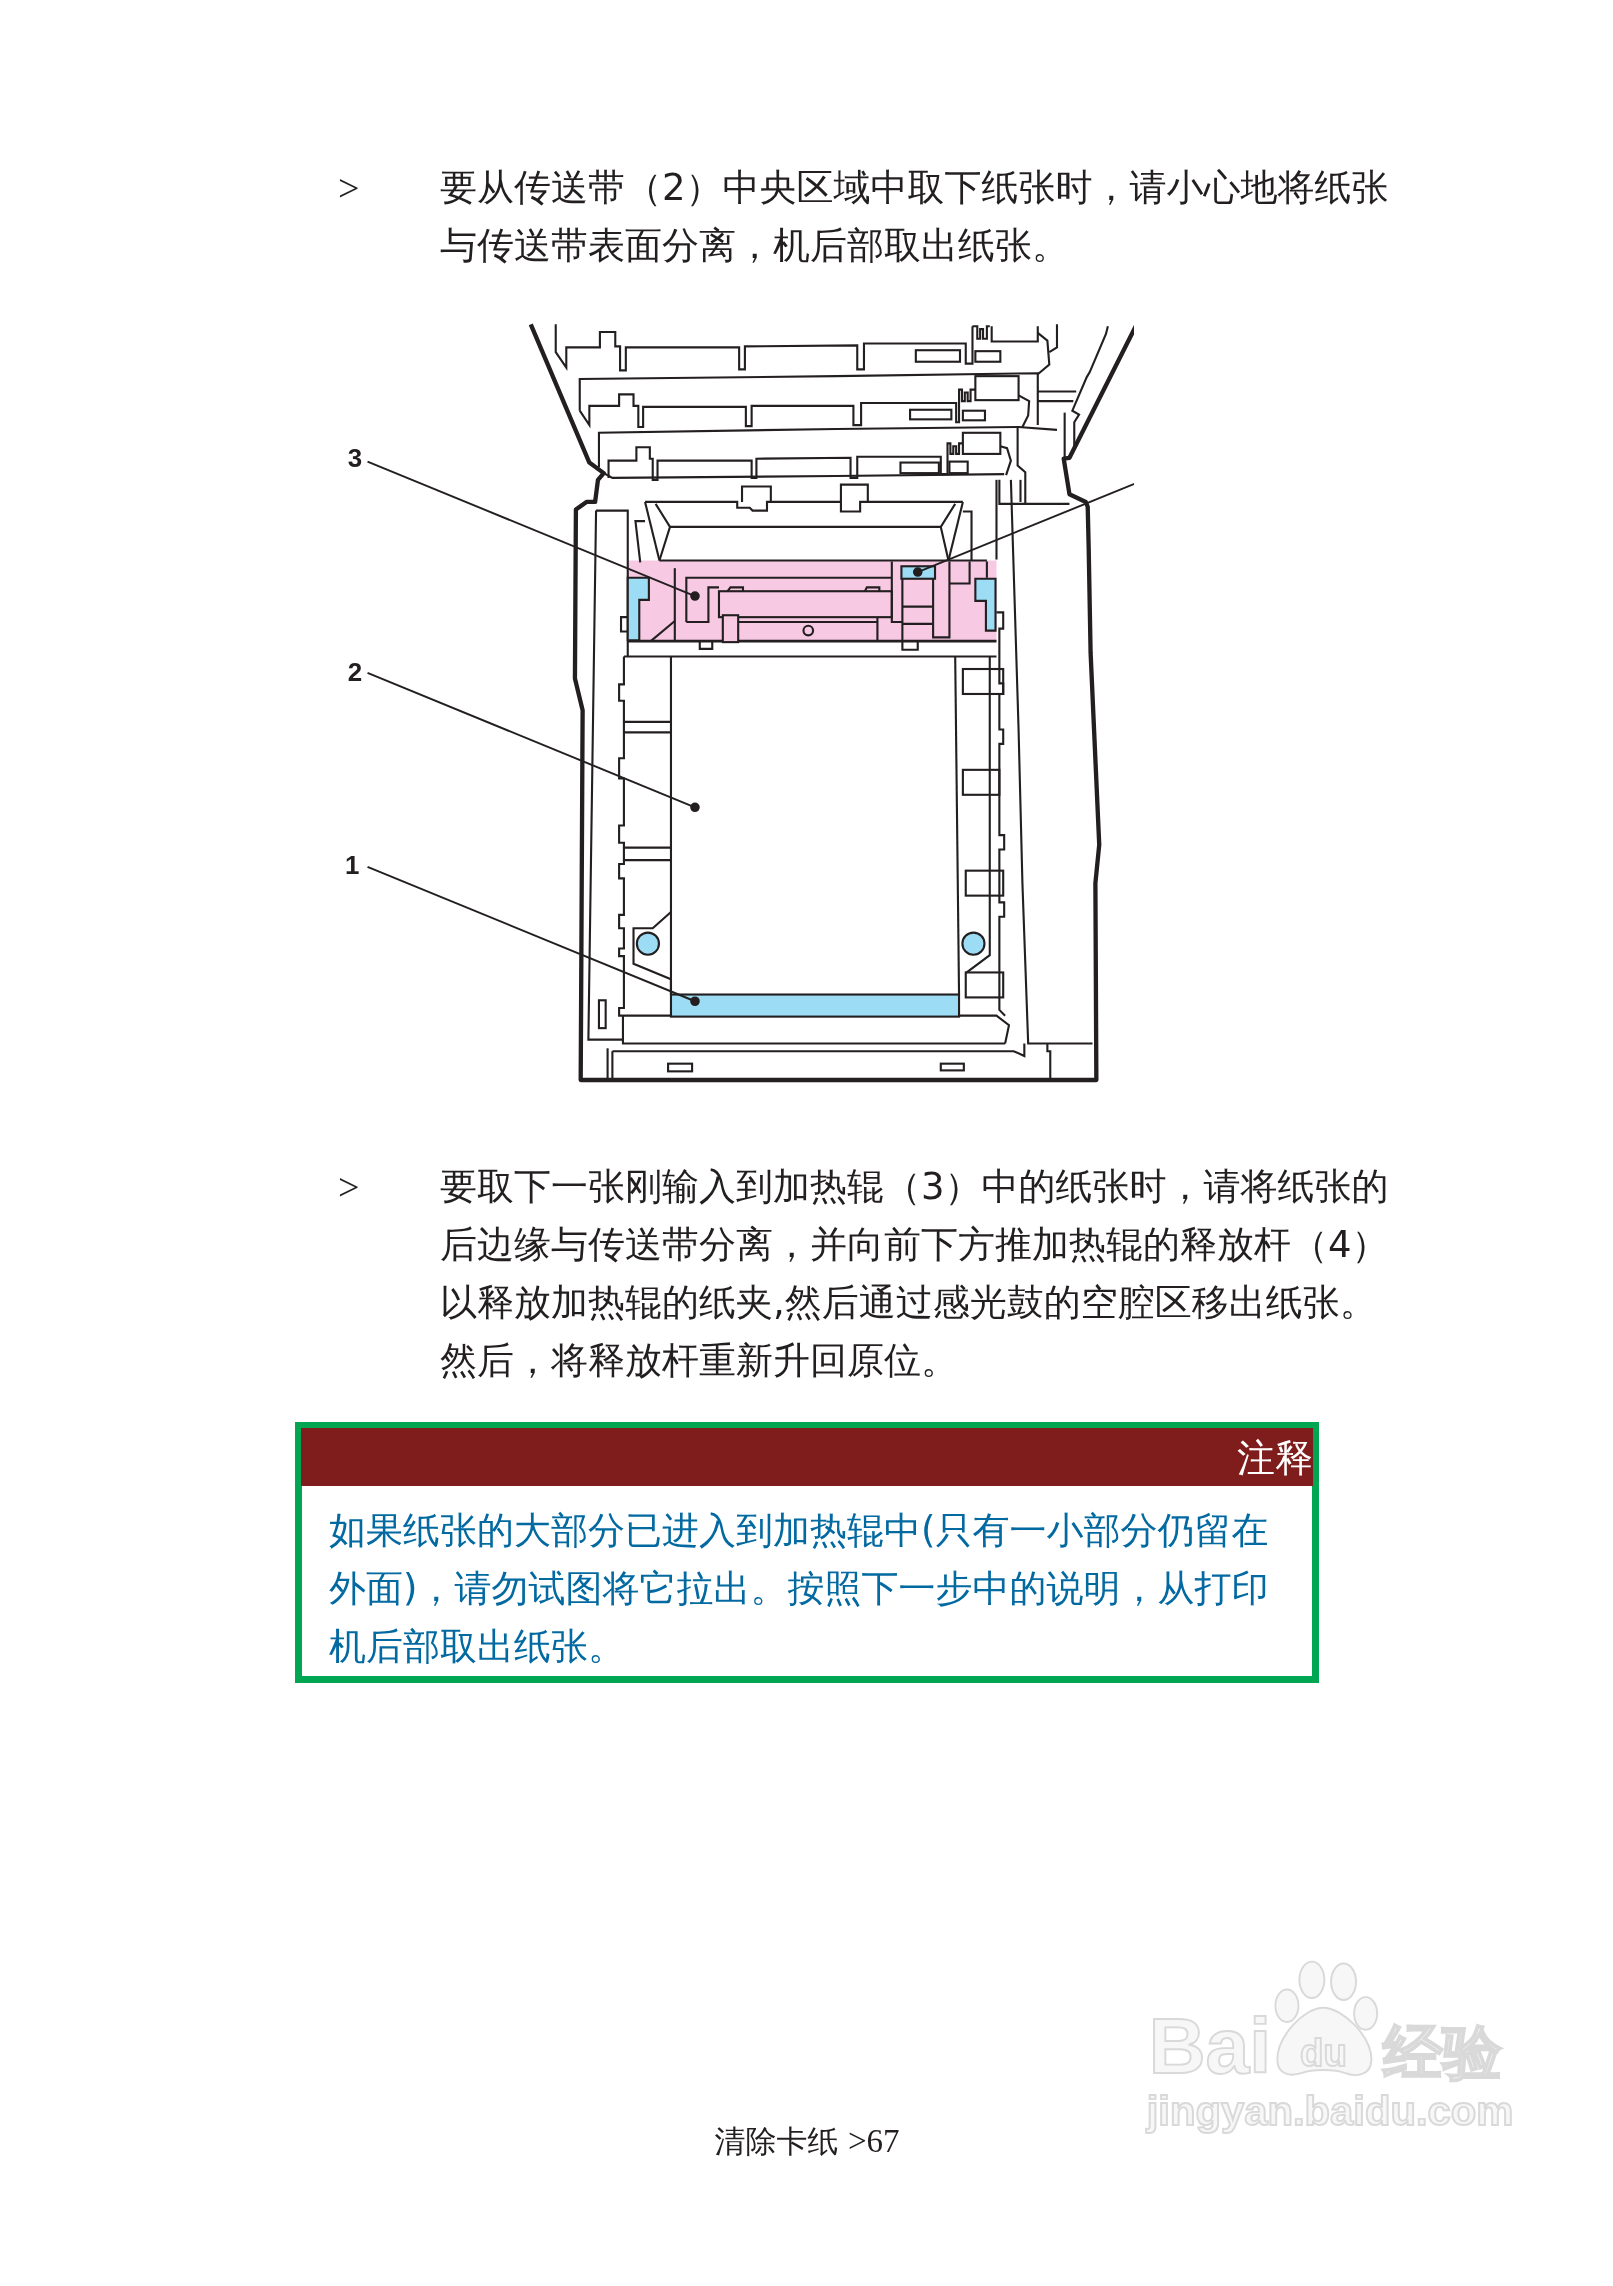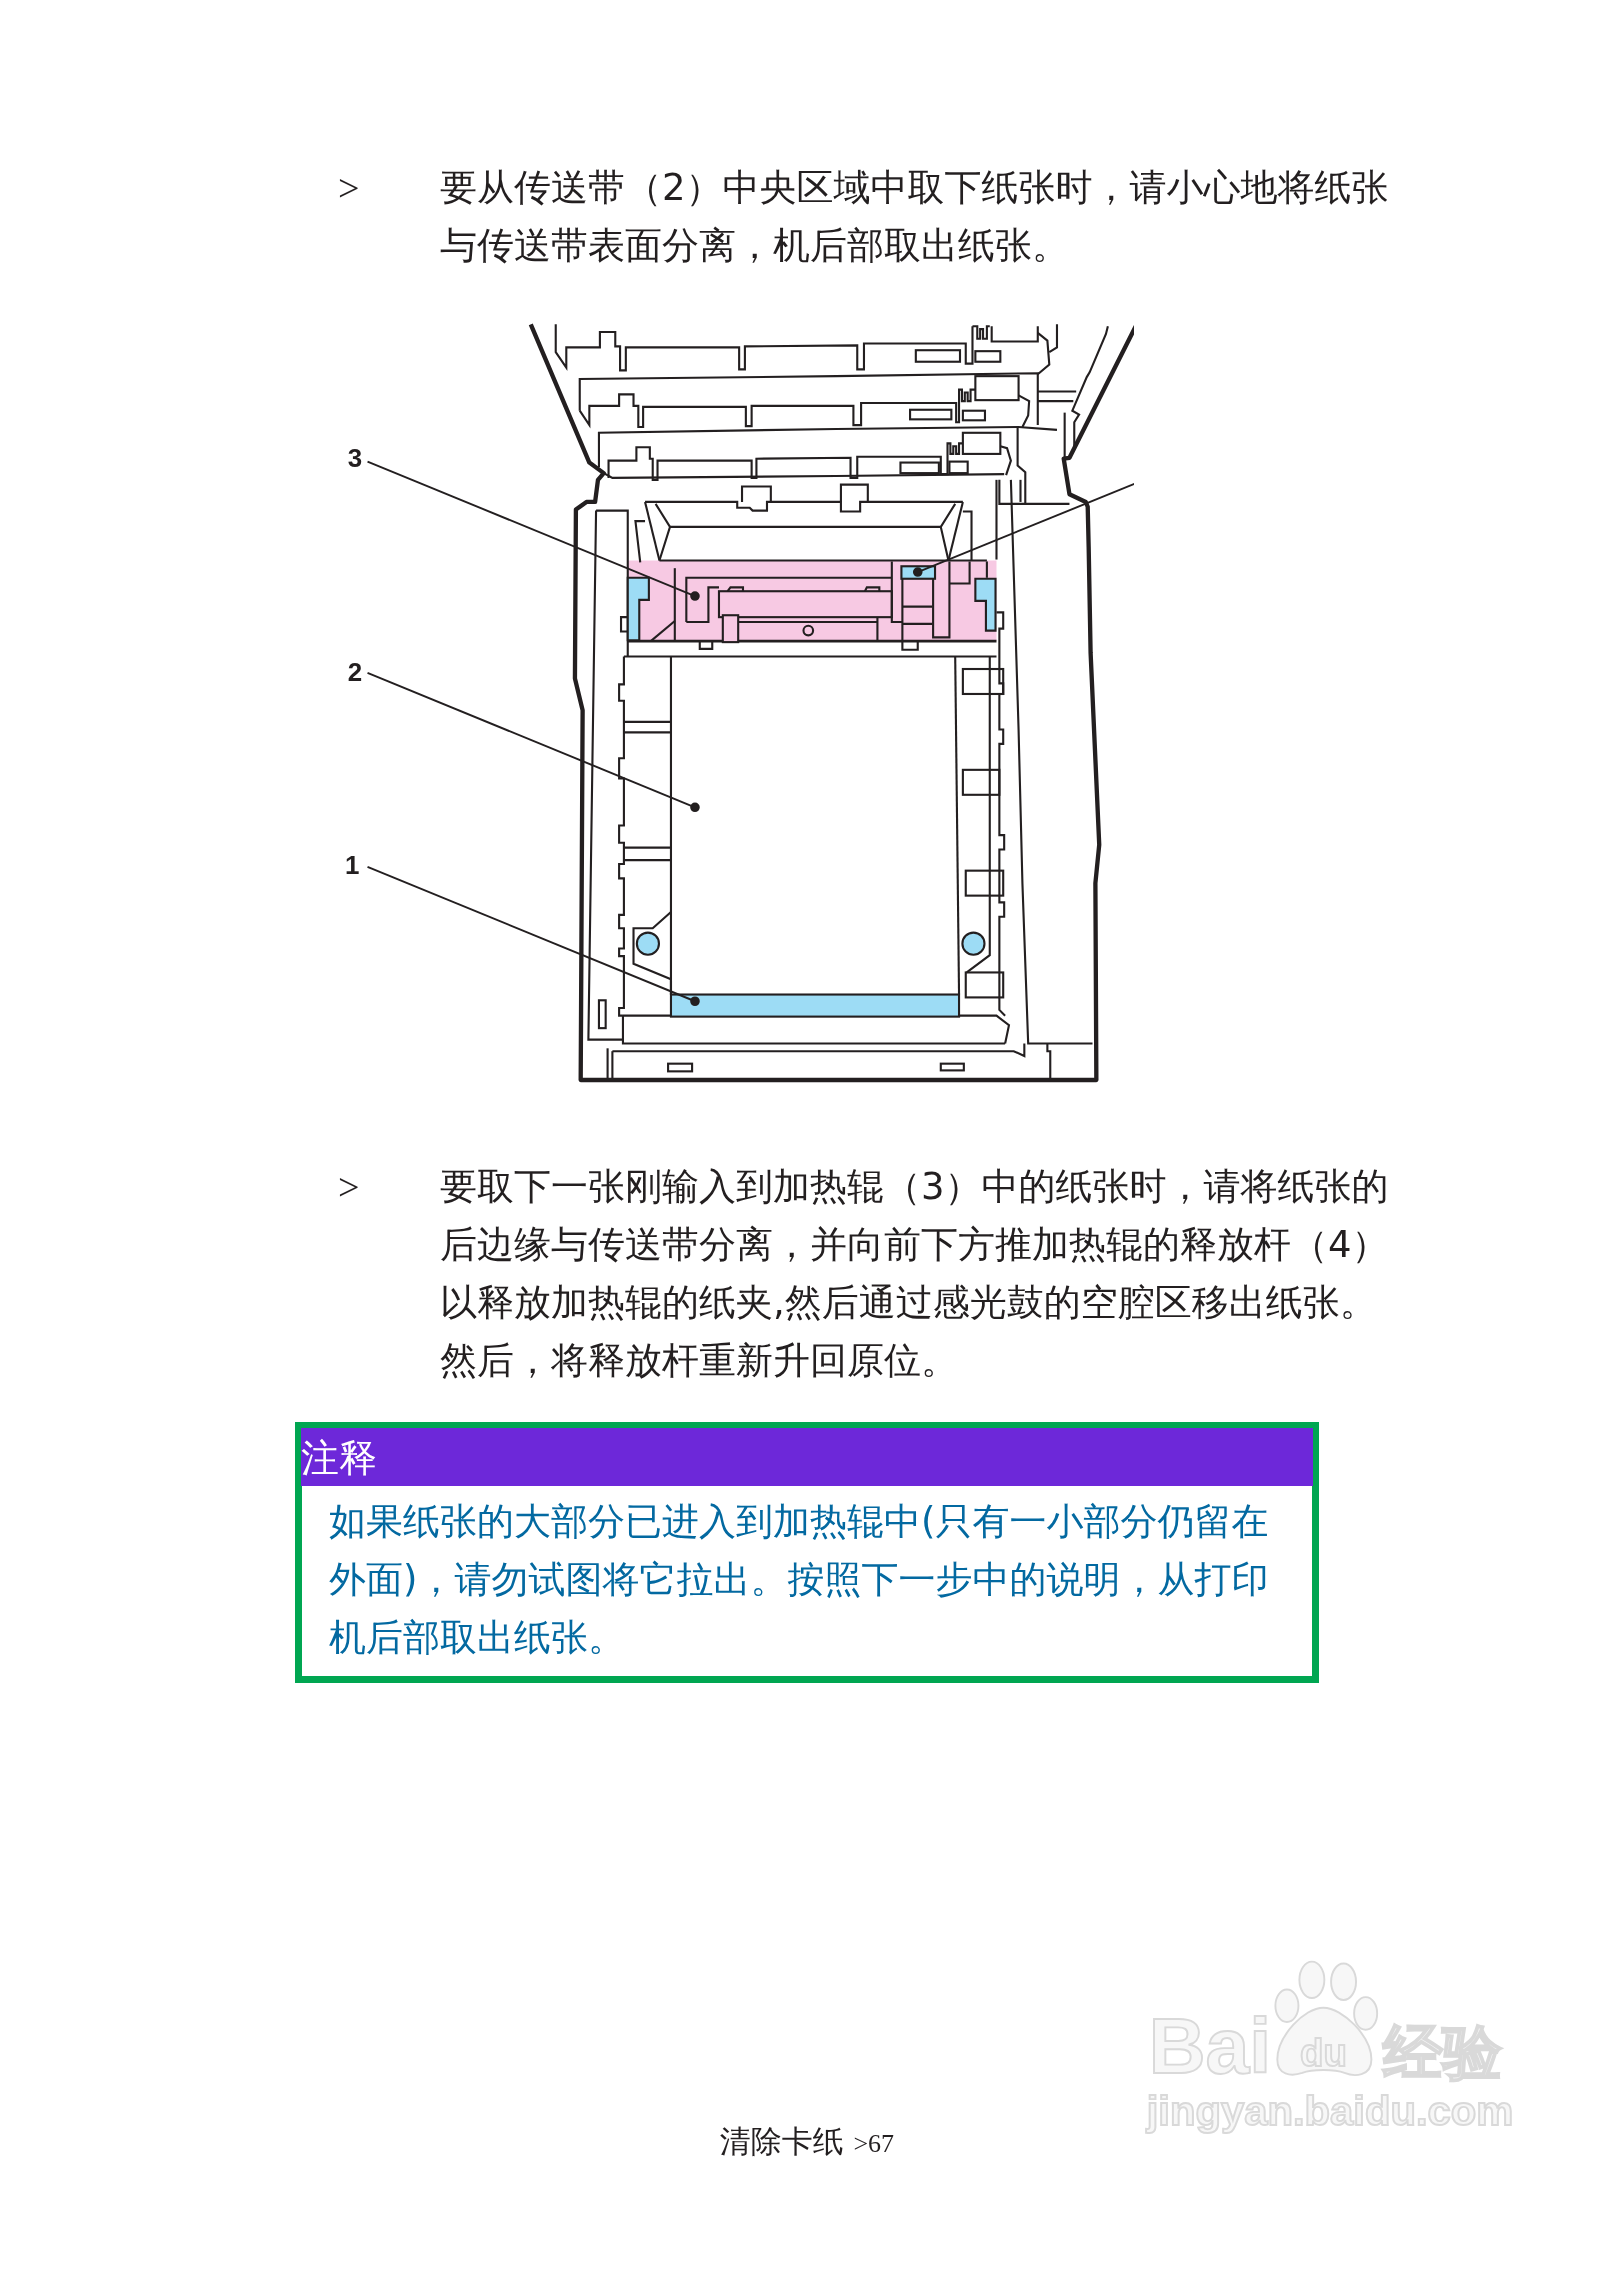--- a/index.html
+++ b/index.html
@@ -23,31 +23,31 @@
 
   .figure { position: absolute; left: 327px; top: 307px; width: 807px; height: 797px; }
   .figure svg { display: block; }
   .lbl { font-family: "Liberation Sans", sans-serif; font-weight: bold; font-size: 27px; fill: #231f20; }
 
   .note {
     position: absolute; left: 295px; top: 1422px; width: 1024px; height: 261px;
     box-sizing: border-box; border: 7.7px solid #00a651; background: #ffffff;
   }
   .note-title {
-    height: 58px; margin: -1px -1px 0 -1px; background: #6d28d9; color: #ffffff;
-    text-align: left; font-size: 38px; line-height: 60px;
+    height: 58px; margin: -1px -1px 9px -1px; background: #7f1d1d; color: #ffffff;
+    text-align: right; font-size: 38px; line-height: 60px;
   }
   .note-body { padding: 6.7px 0 0 27px; font-size: 37px; line-height: 58px; white-space: nowrap; color: #0369a1; }
   .note-body .line { display: block; height: 58px; }
 
   .footer {
     position: absolute; left: 0; top: 2118px; width: 1614px; text-align: center;
     font-size: 31px; line-height: 46px; color: #231f20;
   }
-  .footer .page { font-family: "Liberation Serif", serif; margin-left: 9.6px; font-size: 26px; margin-top: 28px; }
+  .footer .page { font-family: "Liberation Serif", serif; margin-left: 9.6px; font-size: 33px; margin-top: 28px; }
 
   .watermark { position: absolute; left: 1141px; top: 1952px; width: 384px; height: 192px; }
   .wm-text { font-family: "Liberation Sans", sans-serif; font-weight: bold; fill: #f7f7f7; stroke: #d9d9d9; stroke-width: 2; }
 </style>
 </head>
 <body>
 
 <div id="step1-marker" class="marker">&gt;</div>
 <div id="step1-text" class="para">
   <span class="line">要从传送带（2）中央区域中取下纸张时，请小心地将纸张</span>

